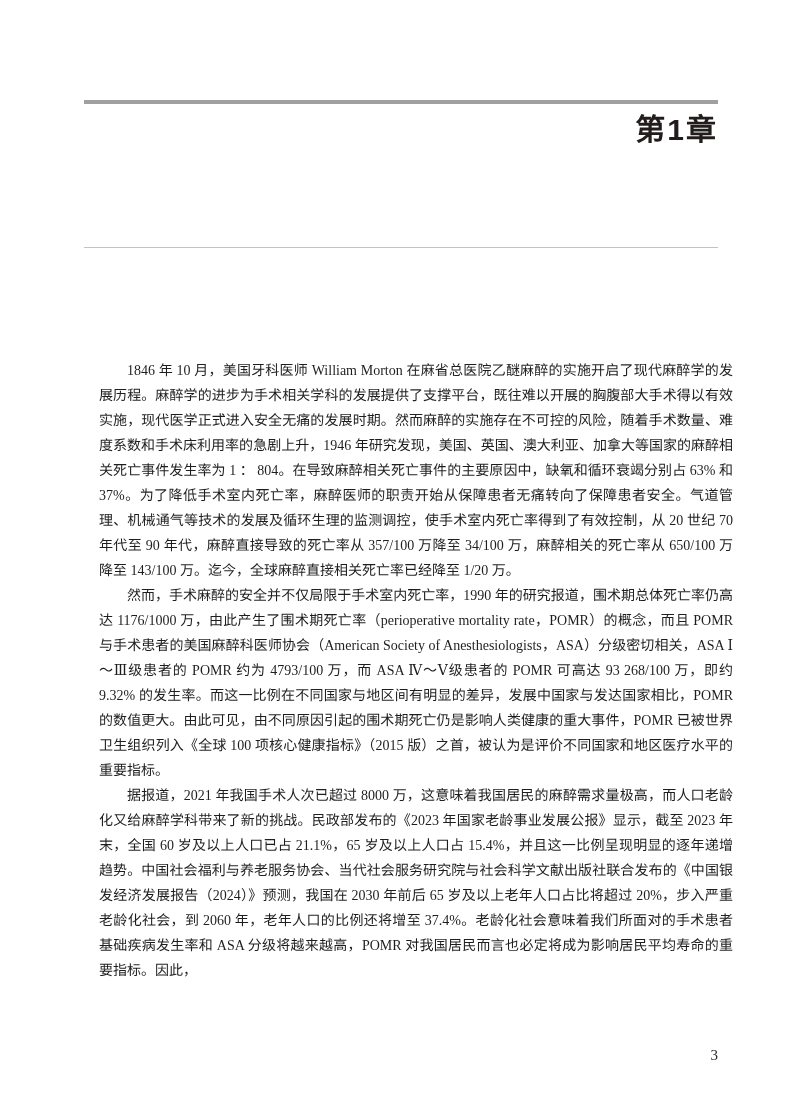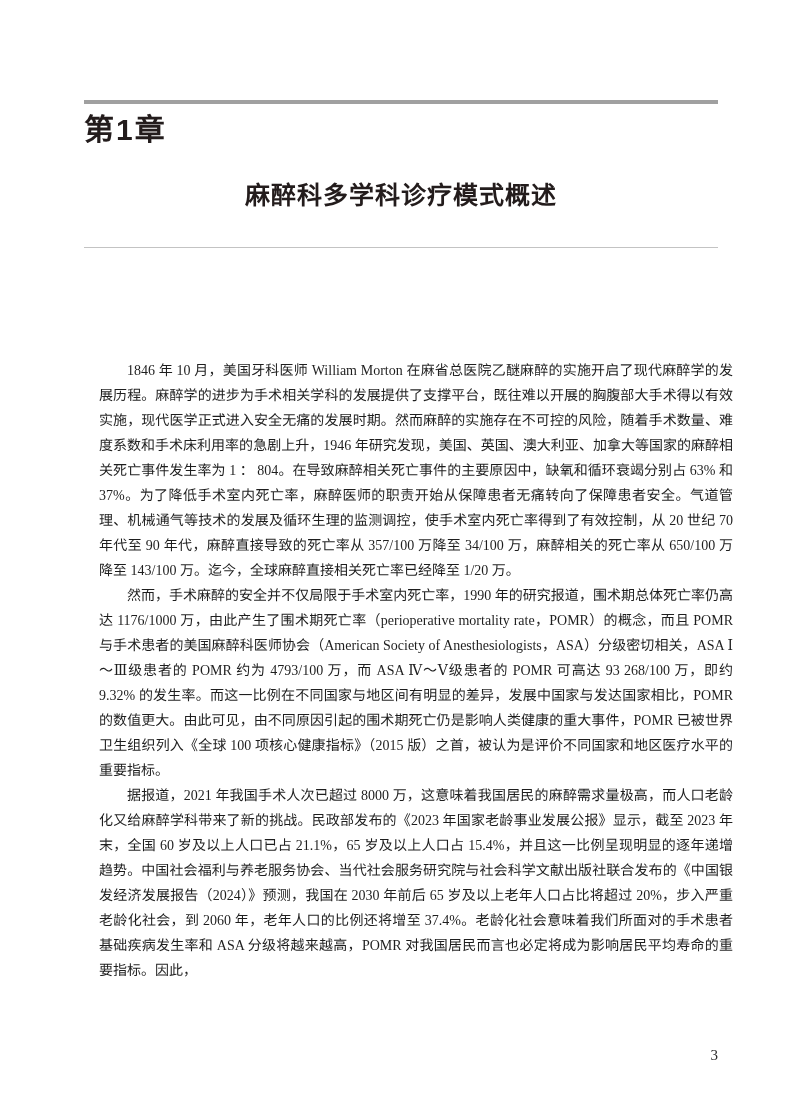--- a/index.html
+++ b/index.html
@@ -22,21 +22,21 @@
     left: 84px;
     width: 634px;
     height: 4px;
     background: #a0a0a0;
   }
   .chapter-label {
     position: absolute;
     top: 110px;
     left: 84px;
     width: 634px;
-    text-align: left;
+    text-align: right;
     font-family: "Liberation Sans", "DejaVu Sans", sans-serif;
     font-weight: bold;
     font-size: 30px;
     line-height: 40px;
     letter-spacing: 2px;
     color: #231c1c;
   }
   .chapter-title {
     position: absolute;
     top: 178px;
@@ -97,21 +97,20 @@
 </style>
 </head>
 <body>
 
 <div class="page">
 
   <div class="top-bar"></div>
 
   <div class="chapter-label">第1章</div>
 
-  <div class="chapter-title">麻醉科多学科诊疗模式概述</div>
 
   <div class="divider"></div>
 
 
   <div class="body-text">
     <p>1846 年 10 月，美国牙科医师 William Morton 在麻省总医院乙醚麻醉的实施开启了现代麻醉学的发展历程。麻醉学的进步为手术相关学科的发展提供了支撑平台，既往难以开展的胸腹部大手术得以有效实施，现代医学正式进入安全无痛的发展时期。然而麻醉的实施存在不可控的风险，随着手术数量、难度系数和手术床利用率的急剧上升，1946 年研究发现，美国、英国、澳大利亚、加拿大等国家的麻醉相关死亡事件发生率为 1 ： 804。在导致麻醉相关死亡事件的主要原因中，缺氧和循环衰竭分别占 63% 和 37%。为了降低手术室内死亡率，麻醉医师的职责开始从保障患者无痛转向了保障患者安全。气道管理、机械通气等技术的发展及循环生理的监测调控，使手术室内死亡率得到了有效控制，从 20 世纪 70 年代至 90 年代，麻醉直接导致的死亡率从 357/100 万降至 34/100 万，麻醉相关的死亡率从 650/100 万降至 143/100 万。迄今，全球麻醉直接相关死亡率已经降至 1/20 万。</p>
     <p>然而，手术麻醉的安全并不仅局限于手术室内死亡率，1990 年的研究报道，围术期总体死亡率仍高达 1176/1000 万，由此产生了围术期死亡率（perioperative mortality rate，POMR）的概念，而且 POMR 与手术患者的美国麻醉科医师协会（American Society of Anesthesiologists，ASA）分级密切相关，ASA Ⅰ～Ⅲ级患者的 POMR 约为 4793/100 万，而 ASA Ⅳ～Ⅴ级患者的 POMR 可高达 93 268/100 万，即约 9.32% 的发生率。而这一比例在不同国家与地区间有明显的差异，发展中国家与发达国家相比，POMR 的数值更大。由此可见，由不同原因引起的围术期死亡仍是影响人类健康的重大事件，POMR 已被世界卫生组织列入《全球 100 项核心健康指标》（2015 版）之首，被认为是评价不同国家和地区医疗水平的重要指标。</p>
     <p>据报道，2021 年我国手术人次已超过 8000 万，这意味着我国居民的麻醉需求量极高，而人口老龄化又给麻醉学科带来了新的挑战。民政部发布的《2023 年国家老龄事业发展公报》显示，截至 2023 年末，全国 60 岁及以上人口已占 21.1%，65 岁及以上人口占 15.4%，并且这一比例呈现明显的逐年递增趋势。中国社会福利与养老服务协会、当代社会服务研究院与社会科学文献出版社联合发布的《中国银发经济发展报告（2024）》预测，我国在 2030 年前后 65 岁及以上老年人口占比将超过 20%，步入严重老龄化社会，到 2060 年，老年人口的比例还将增至 37.4%。老龄化社会意味着我们所面对的手术患者基础疾病发生率和 ASA 分级将越来越高，POMR 对我国居民而言也必定将成为影响居民平均寿命的重要指标。因此，</p>
   </div>
 

